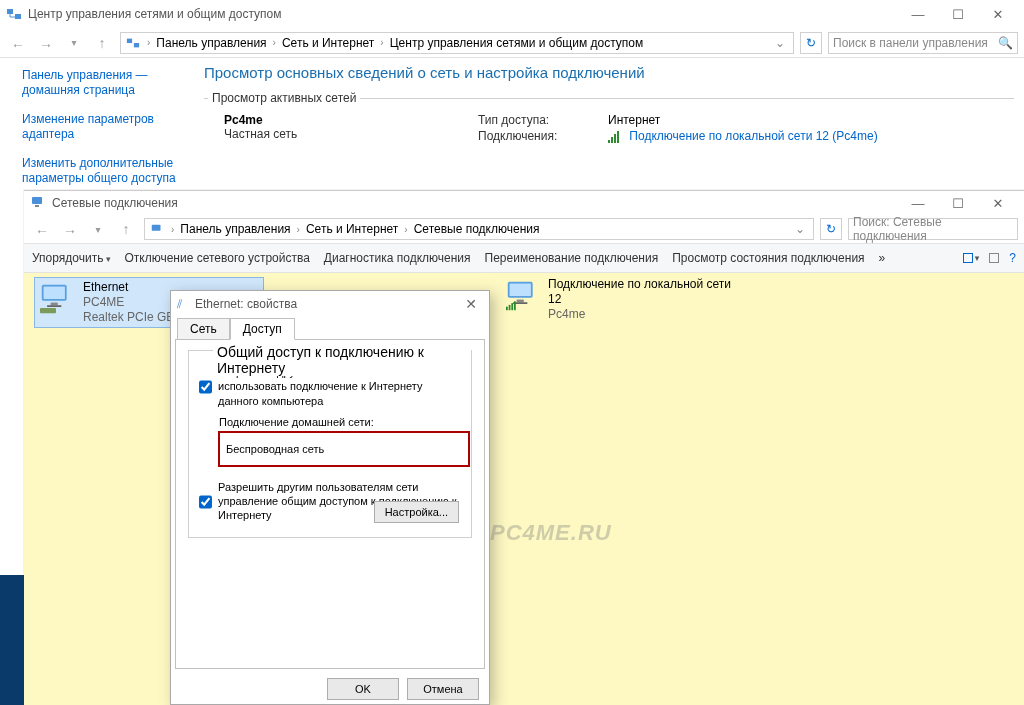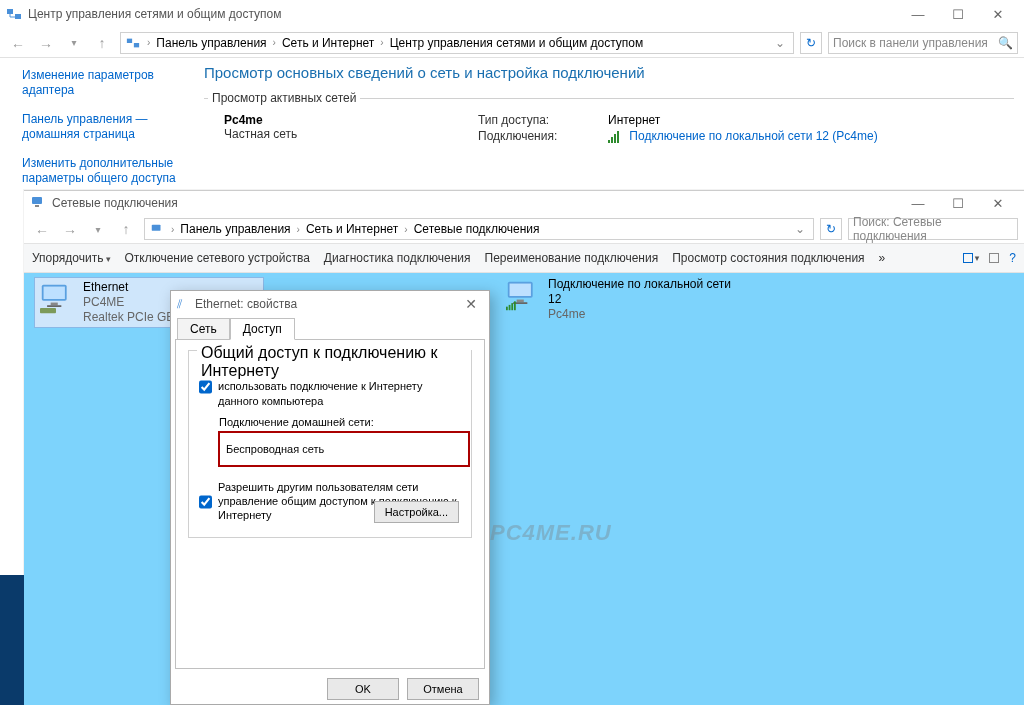--- a/index.html
+++ b/index.html
@@ -50,38 +50,38 @@
 .win2 { position: absolute; left: 24px; top: 190px; width: 1000px; height: 515px; background: #fff; border-top: 1px solid #ccc; box-shadow: 0 0 0 1px rgba(0,0,0,.05); }
 .titlebar2 { height: 24px; display: flex; align-items: center; padding: 0 6px; color: #555; }
 .navbar2 { height: 28px; display: flex; align-items: center; padding: 0 6px; gap: 6px; }
 .toolbar2 { height: 30px; background: #f6f7f8; border-top: 1px solid #e3e3e3; border-bottom: 1px solid #e3e3e3; display: flex; align-items: center; padding: 0 8px; gap: 14px; font-size: 12px; color: #333; }
 .toolbar2 .tb { cursor: default; white-space: nowrap; }
 .toolbar2 .tb.dd::after { content: " ▾"; font-size: 9px; color: #555; }
 .toolbar2 .rtools { margin-left: auto; display: flex; gap: 10px; align-items: center; color: #555; }
 .viewicon { display:inline-flex; align-items:center; gap:2px; }
 .viewicon .sq { width:10px;height:10px;border:1px solid #0066cc; }
 
-.content2 { padding: 8px; position: relative; height: calc(100% - 82px); background: #7dd3fc; }
+.content2 { padding: 8px; position: relative; height: calc(100% - 82px); background: #fef9c3; }
 .conn { position: absolute; display: flex; gap: 8px; width: 230px; }
 .conn .cicon { width: 38px; height: 38px; display:flex;align-items:center;justify-content:center; }
 .conn .ctext { font-size: 12px; line-height: 1.25; }
 .conn .ctext .n1 { color: #000; }
 .conn .ctext .n2, .conn .ctext .n3 { color: #666; }
 
 
 .dlg { position: absolute; left: 170px; top: 290px; width: 320px; height: 415px; background: #fff; border: 1px solid #a9a9a9; box-shadow: 4px 4px 14px rgba(0,0,0,.25); }
 .dlgtitle { height: 26px; display: flex; align-items: center; padding: 0 6px; color: #555; font-size: 12px; }
 .dlgtitle .dicon { width: 14px; margin-right: 4px; color: #4a90d9; }
 .dlgtitle .xbtn { margin-left: auto; color: #666; font-size: 14px; cursor: default; width: 24px; text-align: center; }
 .tabs { display: flex; padding-left: 6px; gap: 0; position: relative; }
 .tab { padding: 3px 12px; font-size: 12px; border: 1px solid #c0c0c0; border-bottom: none; background: #f3f3f3; cursor: default; position: relative; top: 1px; }
 .tab.active { background: #fff; border-bottom: 1px solid #fff; z-index: 2; }
 .tabbody { border: 1px solid #c0c0c0; margin: 0 4px; height: 330px; padding: 10px 12px; font-size: 11px; position: relative; }
 .tabbody .grp { border: 1px solid #d0d0d0; padding: 8px 10px 12px; position: relative; }
-.tabbody .grp .gt { position: absolute; top: -7px; left: 8px; background: #fff; padding: 0 4px; font-size: 16px; }
+.tabbody .grp .gt { position: absolute; top: -7px; left: 24px; background: #fff; padding: 0 4px; font-size: 14px; }
 .chk { display: flex; gap: 6px; margin: 6px 0 2px; line-height: 1.3; }
 .chk input { margin-top: 1px; accent-color: #0066cc; }
 .sublbl { margin: 8px 0 4px 20px; font-size: 11px; }
 .combo { margin-left: 20px; width: 250px; height: 22px; border: 1px solid #a00; display: flex; align-items: center; padding: 16px 6px; font-size: 11px; outline: 1px solid #a00; }
 .settingsbtn { position: absolute; right: 12px; top: 150px; }
 .btn { min-width: 72px; height: 22px; background: #e9e9e9; border: 1px solid #adadad; font-size: 11px; padding: 0 10px; cursor: default; }
 .dlgbtns { position: absolute; right: 10px; bottom: 4px; display: flex; gap: 8px; }
 
 
 .wm { position: absolute; left: 490px; top: 520px; font-size: 22px; font-weight: 700; color: rgba(120,120,120,.35); letter-spacing: 1px; font-style: italic; pointer-events: none; }
@@ -136,22 +136,22 @@
     </div>
     <div class="refresh">↻</div>
     <div class="searchbar">
       <span>Поиск в панели управления</span>
       <span class="sicon">🔍</span>
     </div>
   </div>
 
   <div class="body1">
     <div class="sidebar1">
+      <a>Панель управления — домашняя страница</a>
       <a>Изменение параметров адаптера</a>
-      <a>Панель управления — домашняя страница</a>
       <a>Изменить дополнительные параметры общего доступа</a>
     </div>
     <div class="main1">
       <h1>Просмотр основных сведений о сеть и настройка подключений</h1>
       <fieldset class="fieldset1">
         <legend>Просмотр активных сетей</legend>
         <div class="netrow">
           <div class="netleft">
             <div class="nm">Pc4me</div>
             <div class="tp">Частная сеть</div>

